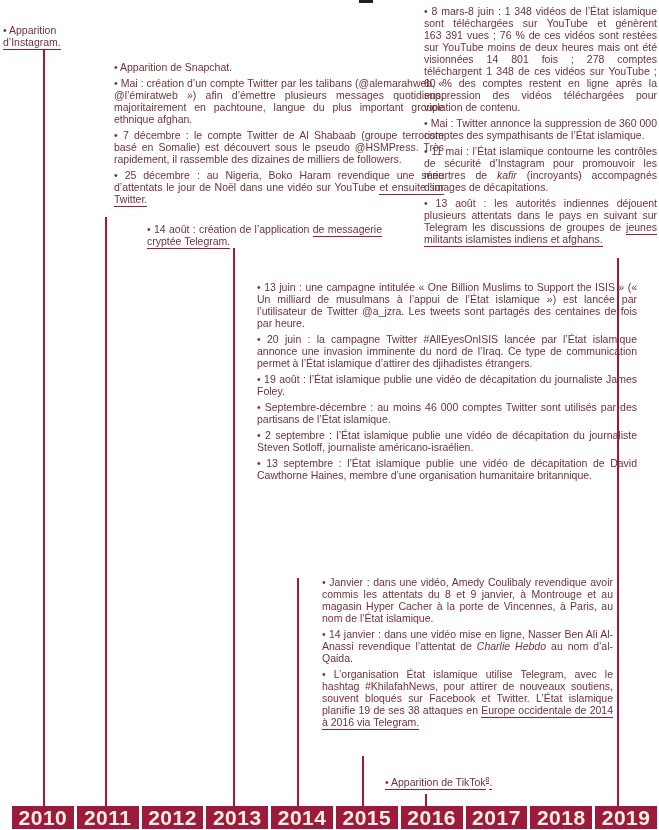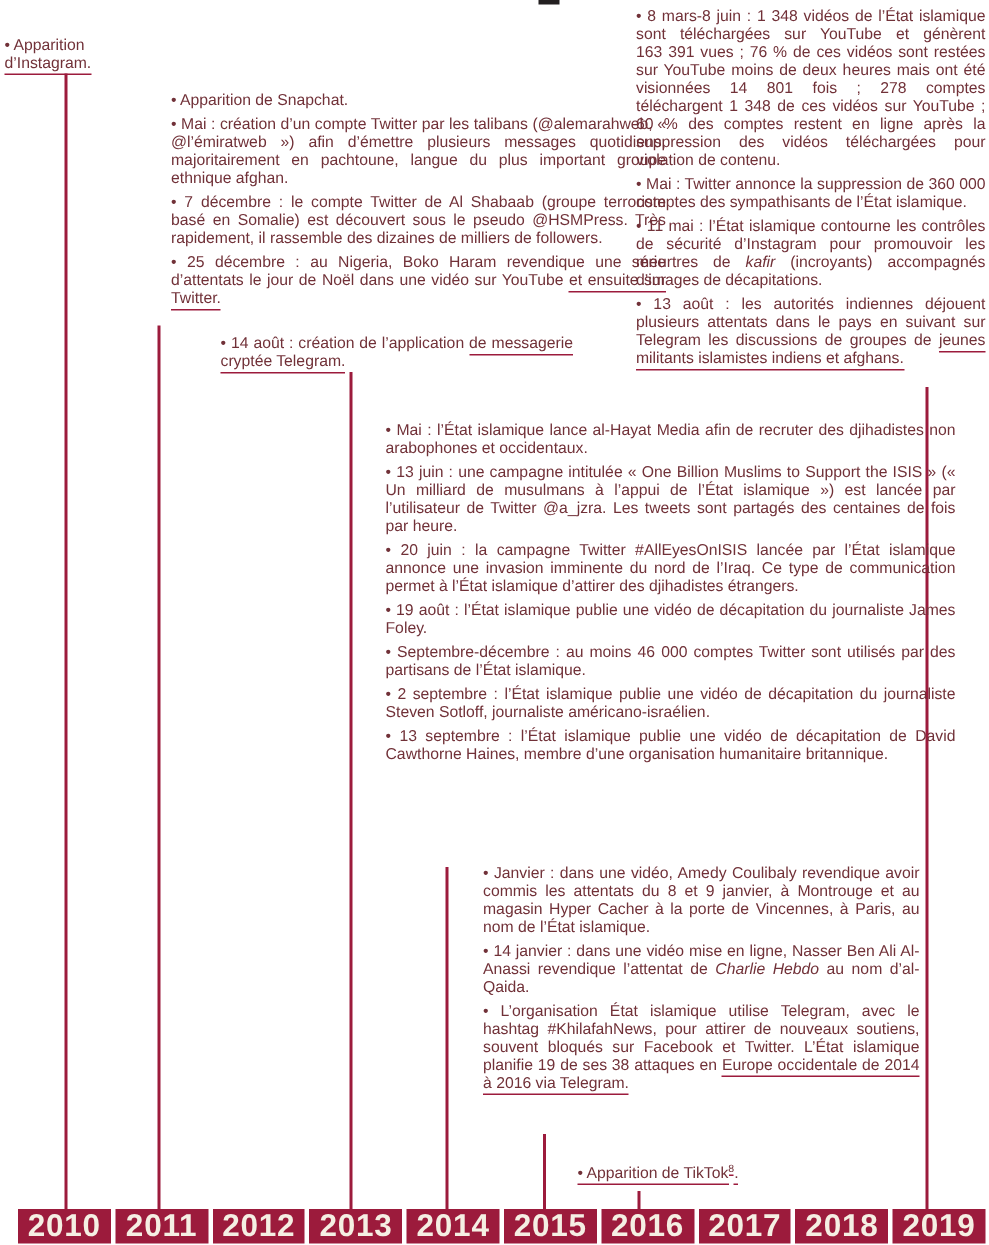--- a/index.html
+++ b/index.html
@@ -79,21 +79,20 @@
   <div class="block" id="b2011">
       <p class="event"><span>• Apparition de Snapchat.</span></p>
       <p class="event"><span>• Mai : création d’un compte Twitter par les talibans (@alemarahweb, « @l’émiratweb ») afin d’émettre plusieurs messages quotidiens, majoritairement en pachtoune, langue du plus important groupe ethnique afghan.</span></p>
       <p class="event"><span>• 7 décembre : le compte Twitter de Al Shabaab (groupe terroriste basé en Somalie) est découvert sous le pseudo @HSMPress. Très rapidement, il rassemble des dizaines de milliers de followers.</span></p>
       <p class="event"><span>• 25 décembre : au Nigeria, Boko Haram revendique une série d’attentats le jour de Noël dans une vidéo sur YouTube </span><span class="u">et ensuite sur Twitter.</span></p>
     </div>
   <div class="block" id="b2013">
       <p class="event"><span>• 14 août : création de l’application </span><span class="u">de messagerie cryptée Telegram.</span></p>
     </div>
   <div class="block" id="b2014">
-      <p class="event"><span>• Mai : l’État islamique lance al-Hayat Media afin de recruter des djihadistes non arabophones et occidentaux.</span></p>
       <p class="event"><span>• 13 juin : une campagne intitulée « One Billion Muslims to Support the ISIS » (« Un milliard de musulmans à l’appui de l’État islamique ») est lancée par l’utilisateur de Twitter @a_jzra. Les tweets sont partagés des centaines de fois par heure.</span></p>
       <p class="event"><span>• 20 juin : la campagne Twitter #AllEyesOnISIS lancée par l’État islamique annonce une invasion imminente du nord de l’Iraq. Ce type de communication permet à l’État islamique d’attirer des djihadistes étrangers.</span></p>
       <p class="event"><span>• 19 août : l’État islamique publie une vidéo de décapitation du journaliste James Foley.</span></p>
       <p class="event"><span>• Septembre-décembre : au moins 46&nbsp;000 comptes Twitter sont utilisés par des partisans de l’État islamique.</span></p>
       <p class="event"><span>• 2 septembre : l’État islamique publie une vidéo de décapitation du journaliste Steven Sotloff, journaliste américano-israélien.</span></p>
       <p class="event"><span>• 13 septembre : l’État islamique publie une vidéo de décapitation de David Cawthorne Haines, membre d’une organisation humanitaire britannique.</span></p>
     </div>
   <div class="block" id="b2015">
       <p class="event"><span>• Janvier : dans une vidéo, Amedy Coulibaly revendique avoir commis les attentats du 8 et 9 janvier, à Montrouge et au magasin Hyper Cacher à la porte de Vincennes, à Paris, au nom de l’État islamique.</span></p>
       <p class="event"><span>• 14 janvier : dans une vidéo mise en ligne, Nasser Ben Ali Al-Anassi revendique l’attentat de </span><span class="it">Charlie Hebdo</span><span> au nom d’al-Qaida.</span></p>

